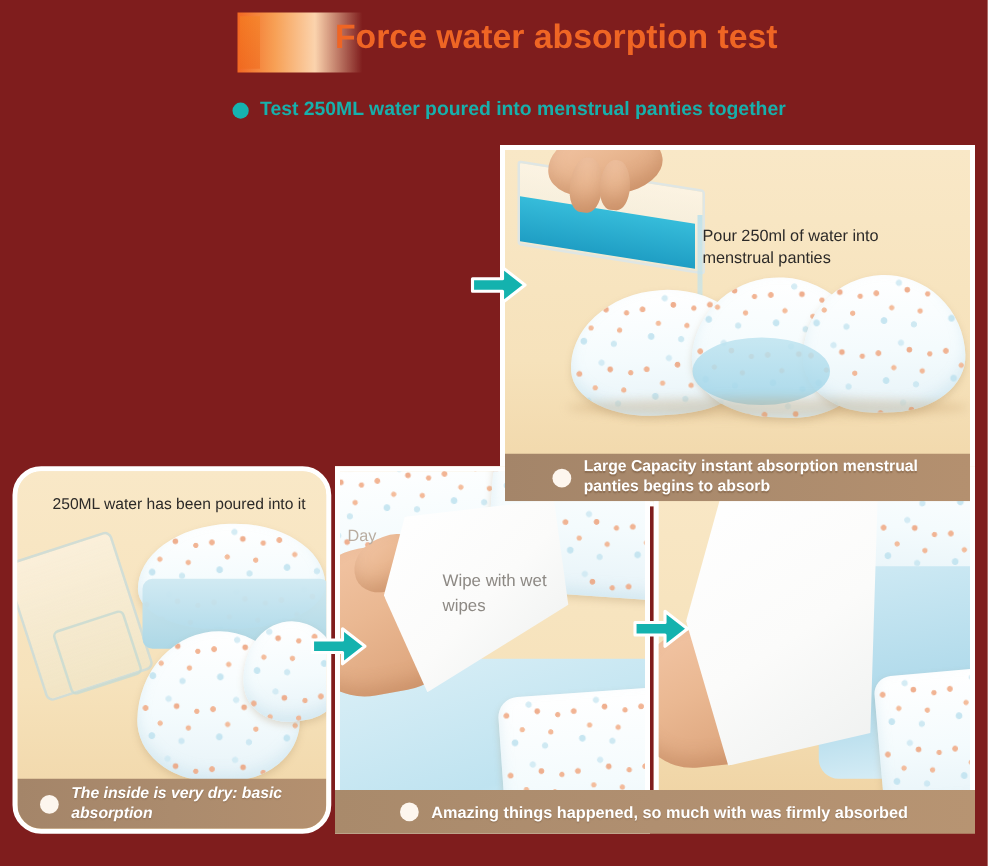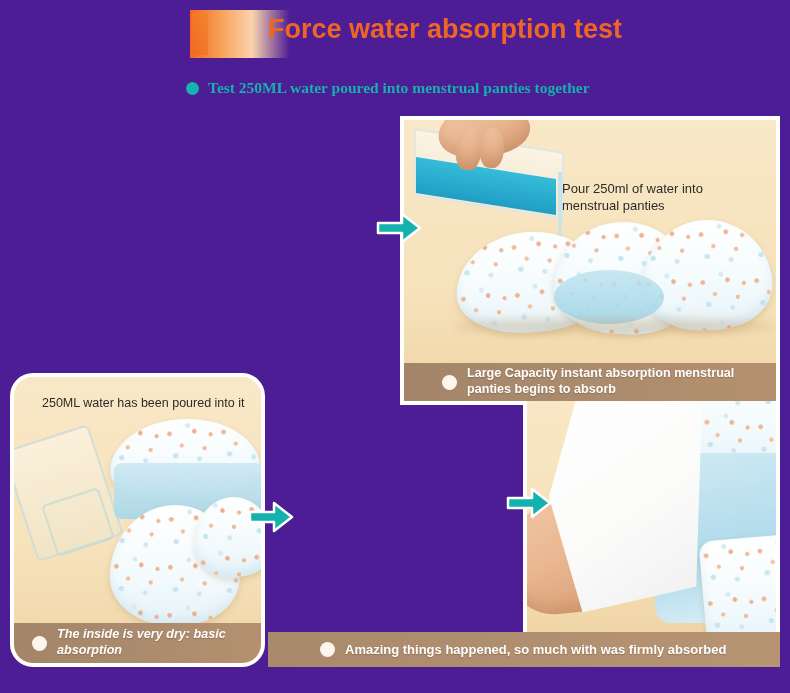--- a/index.html
+++ b/index.html
@@ -2,32 +2,32 @@
 <html><head>
 <meta charset="utf-8">
 <style>
   html,body{margin:0;padding:0;}
   body{
     width:790px;height:693px;overflow:hidden;
     background:#fdf1e4;
     font-family:"Liberation Sans", sans-serif;
     position:relative;
   }
-  .page{position:relative;width:790px;height:693px;background:#4c1d95;}
+  .page{position:relative;width:790px;height:693px;background:#7f1d1d;}
 
   
   .header{position:relative;height:110px;}
   .title-block{position:absolute;left:190px;top:10px;width:100px;height:48px;
     background:linear-gradient(90deg,#f26722 0%,#f7a055 30%,#fbd3ad 62%,rgba(253,241,228,0) 100%);
     filter:blur(0.4px);}
   .title-block:after{content:"";position:absolute;left:2px;top:3px;width:16px;height:42px;
     background:linear-gradient(180deg,#f58220,#ef6a1d);opacity:.55;}
   .main-title{position:absolute;left:268px;top:14px;font-size:27px;font-weight:bold;
     color:#ef6524;letter-spacing:0px;white-space:nowrap;}
-  .subtitle-row{position:absolute;left:186px;top:79px;display:flex;align-items:center;gap:9px;font-family:Liberation Serif, serif;}
+  .subtitle-row{position:absolute;left:186px;top:79px;display:flex;align-items:center;gap:9px;}
   .sub-dot{width:13px;height:13px;border-radius:50%;background:#15b3b0;flex:none;}
   .subtitle{font-size:15.5px;font-weight:bold;color:#17b0ac;white-space:nowrap;}
   .panel{position:relative;overflow:hidden;border:4px solid #ffffff;box-sizing:border-box;
     background:#f6e3c0;}
   .photo{position:absolute;inset:0;overflow:hidden;}
 
   
   .bg-warm{position:absolute;inset:0;
     background:linear-gradient(180deg,#f8e6c2 0%,#f7e3bd 52%,#f2d9ae 62%,#efd3a4 100%);}
   .bg-warm2{position:absolute;inset:0;
@@ -183,20 +183,46 @@
       </div>
     </div>
   </div>
 
   <div class="arrow" style="left:248px;top:500px;">
     <svg viewBox="0 0 46 34" xmlns="http://www.w3.org/2000/svg">
       <path d="M2 12 H26 V3 L44 17 L26 31 V22 H2 Z" fill="#14b2ae" stroke="#ffffff" stroke-width="2.5" stroke-linejoin="round"></path>
     </svg>
   </div>
 
+  <div class="panel" style="position:absolute;left:268px;top:373px;width:252px;height:294px;">
+    <div class="photo">
+      <div class="bg-warm2"></div>
+
+      <div class="pad" style="left:-26px;top:-10px;width:180px;height:120px;transform:rotate(-6deg);border-radius:14px;">
+          <div class="dots"></div>
+        </div>
+      <div class="pad" style="left:120px;top:-20px;width:170px;height:120px;transform:rotate(4deg);border-radius:14px;">
+          <div class="dots"></div>
+        </div>
+      <div style="position:absolute;left:-10px;top:150px;width:300px;height:160px;border-radius:18px;
+                  background:linear-gradient(160deg,#dcf0f7,#bfe3f0 55%,#e9f6fa);"></div>
+      <div class="pad" style="left:130px;top:176px;width:160px;height:130px;transform:rotate(-4deg);border-radius:16px;">
+          <div class="dots"></div>
+        </div>
+
+      <div class="hand" style="left:-34px;top:60px;width:130px;height:118px;transform:rotate(-10deg);"></div>
+      <div class="hand" style="left:10px;top:52px;width:60px;height:42px;transform:rotate(-22deg);"></div>
+
+      <div class="wipe" style="left:36px;top:22px;width:152px;height:140px;transform:rotate(-16deg);
+                  clip-path:polygon(22% 0%, 100% 14%, 92% 74%, 8% 100%, 0% 40%);"></div>
+
+      <div class="ov-day" style="left:6px;top:44px;">Day</div>
+      <div class="ov-grey" style="left:82px;top:78px;width:110px;">Wipe with wet wipes</div>
+    </div>
+  </div>
 
   <div class="arrow" style="left:506px;top:486px;">
     <svg viewBox="0 0 46 34" xmlns="http://www.w3.org/2000/svg">
       <path d="M2 12 H26 V3 L44 17 L26 31 V22 H2 Z" fill="#14b2ae" stroke="#ffffff" stroke-width="2.5" stroke-linejoin="round"></path>
     </svg>
   </div>
 
   <div class="panel" style="position:absolute;left:523px;top:373px;width:257px;height:264px;">
     <div class="photo">
       <div class="bg-warm2"></div>

